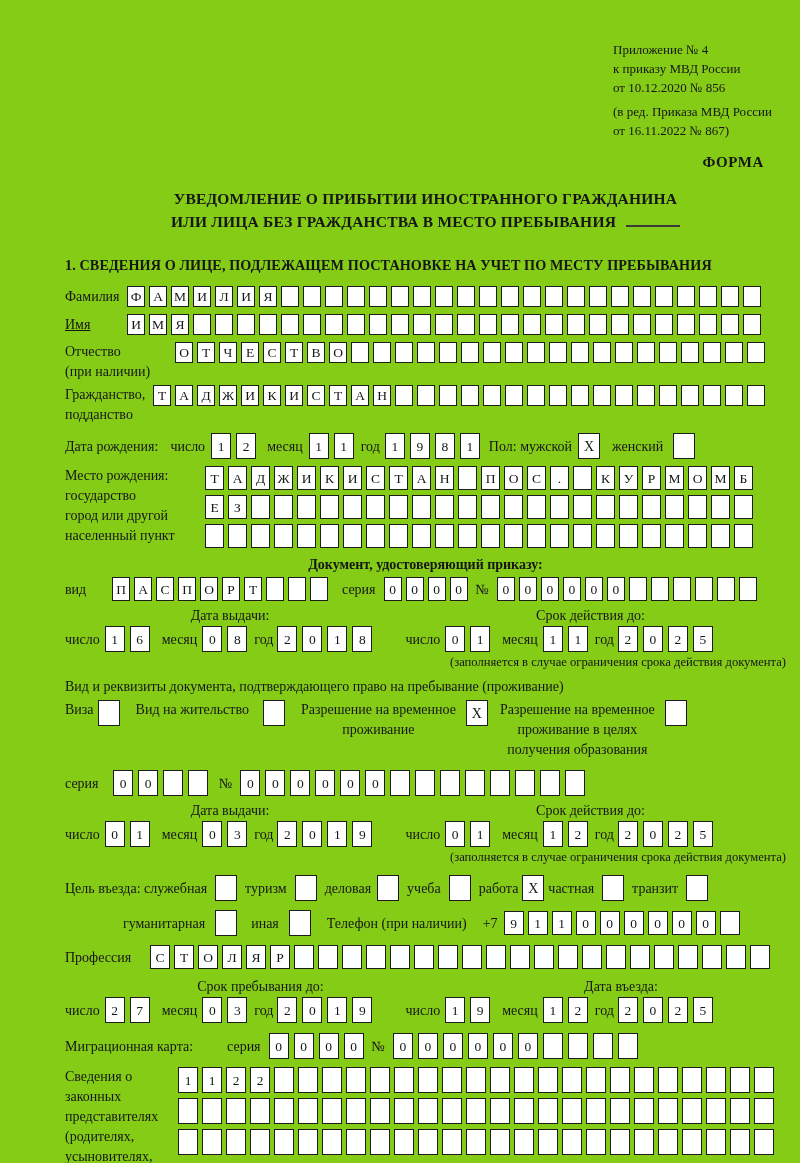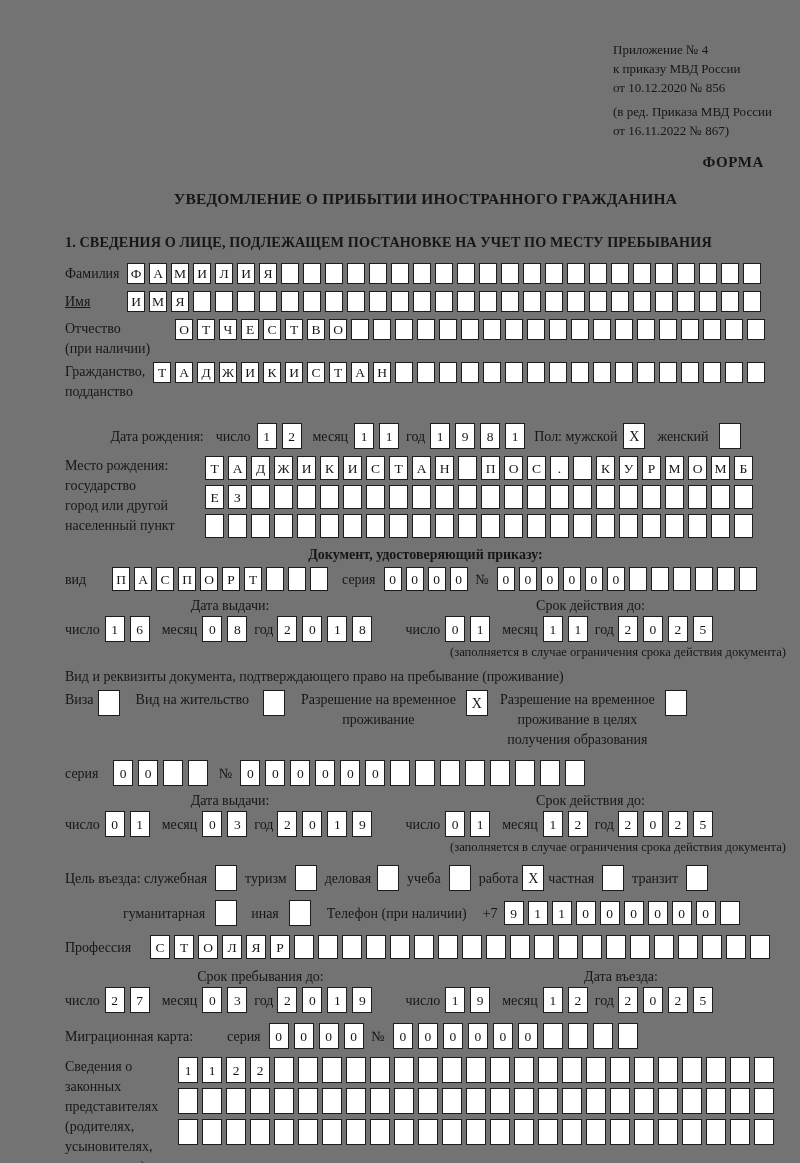--- a/index.html
+++ b/index.html
@@ -1,17 +1,17 @@
 <!DOCTYPE html>
 <html><head>
 <meta charset="utf-8">
 <style>
   html,body{margin:0;padding:0;background:#fff;}
   .page{width:800px;height:1163px;box-sizing:border-box;padding:40px 14px 16px 65px;
-        font-family:"Liberation Serif","DejaVu Serif",serif;color:#161616;background:#737373;overflow:hidden;}
+        font-family:"Liberation Serif","DejaVu Serif",serif;color:#161616;background:#84cc16;overflow:hidden;}
   .annex{margin-left:548px;font-size:13px;line-height:19px;}
   .annex-part2{margin-top:5px;}
   .forma{text-align:right;padding-right:22px;font-weight:700;font-size:15px;margin-top:14px;letter-spacing:.6px;}
   .title{text-align:center;font-weight:700;font-size:15.5px;line-height:23px;margin-top:16px;letter-spacing:.2px;}
   .blank-line{display:inline-block;width:54px;border-bottom:2px solid #3a3a3a;height:14px;margin-left:10px;}
   .section{font-weight:700;font-size:14.2px;margin-top:24px;letter-spacing:.1px;}
   .rows{margin-top:12px;}
   .row{display:flex;align-items:center;white-space:nowrap;font-size:14px;line-height:17px;}
   .row.top{align-items:flex-start;}
   .row.top .lbl{line-height:20px;}
@@ -46,20 +46,21 @@
     <div class="annex-part2">
       <div>(в ред. Приказа МВД России</div>
       <div>от 16.11.2022 № 867)</div>
     </div>
   </div>
 
   <div class="forma">ФОРМА</div>
 
   <div class="title">
     <div>УВЕДОМЛЕНИЕ О ПРИБЫТИИ ИНОСТРАННОГО ГРАЖДАНИНА</div>
+    <div><span>ИЛИ ЛИЦА БЕЗ ГРАЖДАНСТВА В МЕСТО ПРЕБЫВАНИЯ</span><span class="blank-line"></span></div>
   </div>
 
   <div class="section">1. СВЕДЕНИЯ О ЛИЦЕ, ПОДЛЕЖАЩЕМ ПОСТАНОВКЕ НА УЧЕТ ПО МЕСТУ ПРЕБЫВАНИЯ</div>
 
   <div class="rows" id="form-lines">
       <div class="row" style="margin-top: 0px;">
         <div class="lbl" style="width: 62px;">Фамилия</div>
         <div class="cells c17">
           <div class="cell">Ф</div>
           <div class="cell">А</div>
@@ -184,21 +185,21 @@
           <div class="cell"></div>
           <div class="cell"></div>
           <div class="cell"></div>
           <div class="cell"></div>
           <div class="cell"></div>
           <div class="cell"></div>
           <div class="cell"></div>
           <div class="cell"></div>
         </div>
       </div>
-      <div class="row" style="margin-top: 21px; justify-content: center;">
+      <div class="row" style="margin-top: 8px;">
         <div class="lbl" style="margin-right: 12px;">Дата рождения:</div>
         <div class="lbl" style="margin-right: 6px;">число</div>
         <div class="cells c21">
           <div class="cell">1</div>
           <div class="cell">2</div>
         </div>
         <div class="lbl" style="margin-left: 6px; margin-right: 6px;">месяц</div>
         <div class="cells c21">
           <div class="cell">1</div>
           <div class="cell">1</div>

